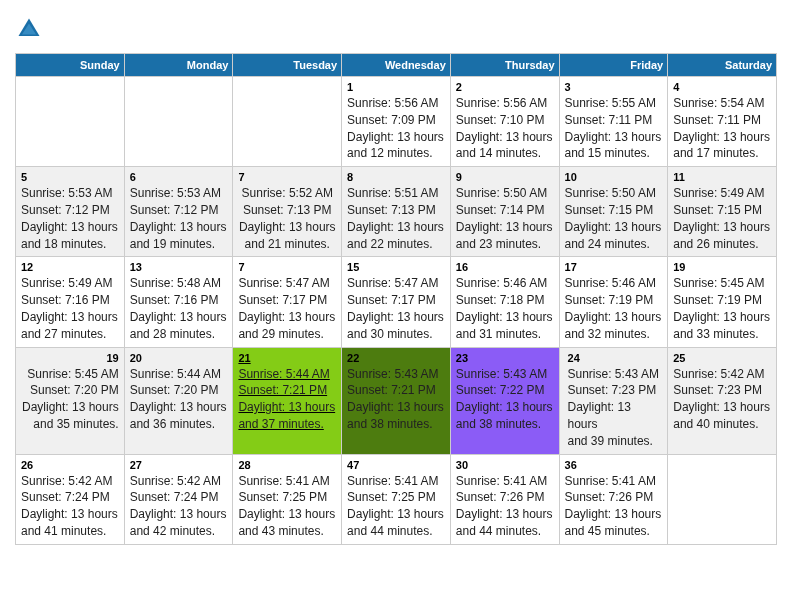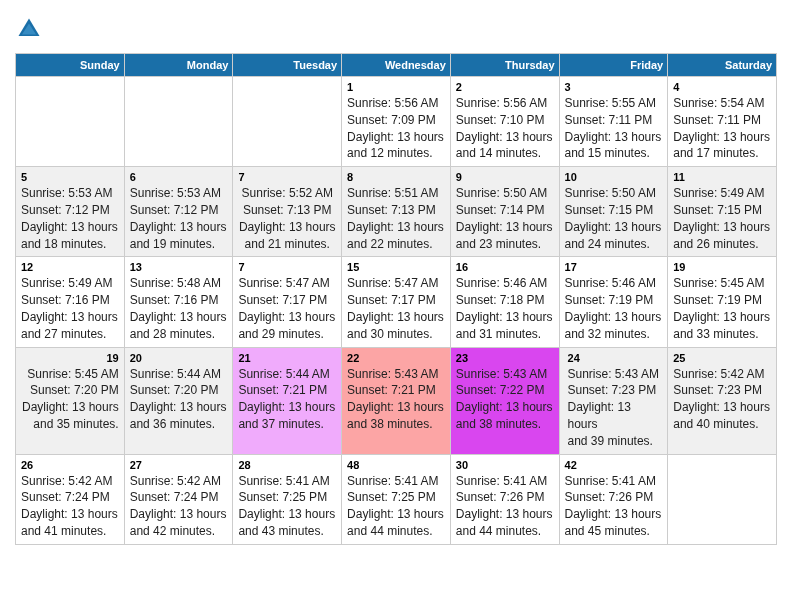--- a/index.html
+++ b/index.html
@@ -262,35 +262,35 @@
 Daylight: 13 hours
 and 35 minutes.</div>
         </td>
         <td style="background-color: rgb(240, 240, 240);">
           <span class="day-number">20</span>
           <div class="day-info" style="white-space: pre-line;">Sunrise: 5:44 AM
 Sunset: 7:20 PM
 Daylight: 13 hours
 and 36 minutes.</div>
         </td>
-        <td style="background-color: #f0abfc;">
+        <td style="background-color: #84cc16; text-decoration: underline;">
           <span class="day-number">21</span>
           <div class="day-info" style="white-space: pre-line;">Sunrise: 5:44 AM
 Sunset: 7:21 PM
 Daylight: 13 hours
 and 37 minutes.</div>
         </td>
-        <td style="background-color: #fca5a5;">
+        <td style="background-color: #4d7c0f;">
           <span class="day-number">22</span>
           <div class="day-info" style="white-space: pre-line;">Sunrise: 5:43 AM
 Sunset: 7:21 PM
 Daylight: 13 hours
 and 38 minutes.</div>
         </td>
-        <td style="background-color: #d946ef;">
+        <td style="background-color: #8b5cf6;">
           <span class="day-number">23</span>
           <div class="day-info" style="white-space: pre-line;">Sunrise: 5:43 AM
 Sunset: 7:22 PM
 Daylight: 13 hours
 and 38 minutes.</div>
         </td>
         <td style="background-color: rgb(240, 240, 240); padding-left: 8px;">
           <span class="day-number">24</span>
           <div class="day-info" style="white-space: pre-line;">Sunrise: 5:43 AM
 Sunset: 7:23 PM
@@ -321,35 +321,35 @@
 and 42 minutes.</div>
         </td>
         <td>
           <span class="day-number">28</span>
           <div class="day-info" style="white-space: pre-line;">Sunrise: 5:41 AM
 Sunset: 7:25 PM
 Daylight: 13 hours
 and 43 minutes.</div>
         </td>
         <td>
-          <span class="day-number">48</span>
+          <span class="day-number">47</span>
           <div class="day-info" style="white-space: pre-line;">Sunrise: 5:41 AM
 Sunset: 7:25 PM
 Daylight: 13 hours
 and 44 minutes.</div>
         </td>
         <td>
           <span class="day-number">30</span>
           <div class="day-info" style="white-space: pre-line;">Sunrise: 5:41 AM
 Sunset: 7:26 PM
 Daylight: 13 hours
 and 44 minutes.</div>
         </td>
         <td>
-          <span class="day-number">42</span>
+          <span class="day-number">36</span>
           <div class="day-info" style="white-space: pre-line;">Sunrise: 5:41 AM
 Sunset: 7:26 PM
 Daylight: 13 hours
 and 45 minutes.</div>
         </td>
         <td class="empty-cell"></td>
       </tr>
     </tbody>
 </table>
 

